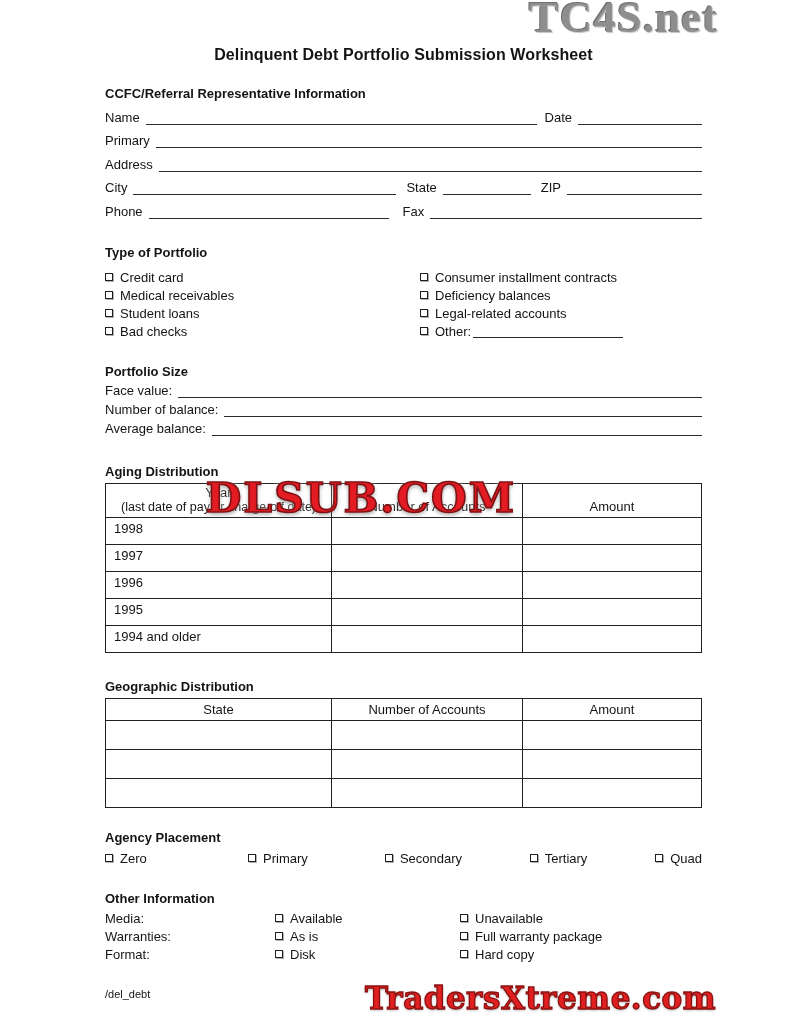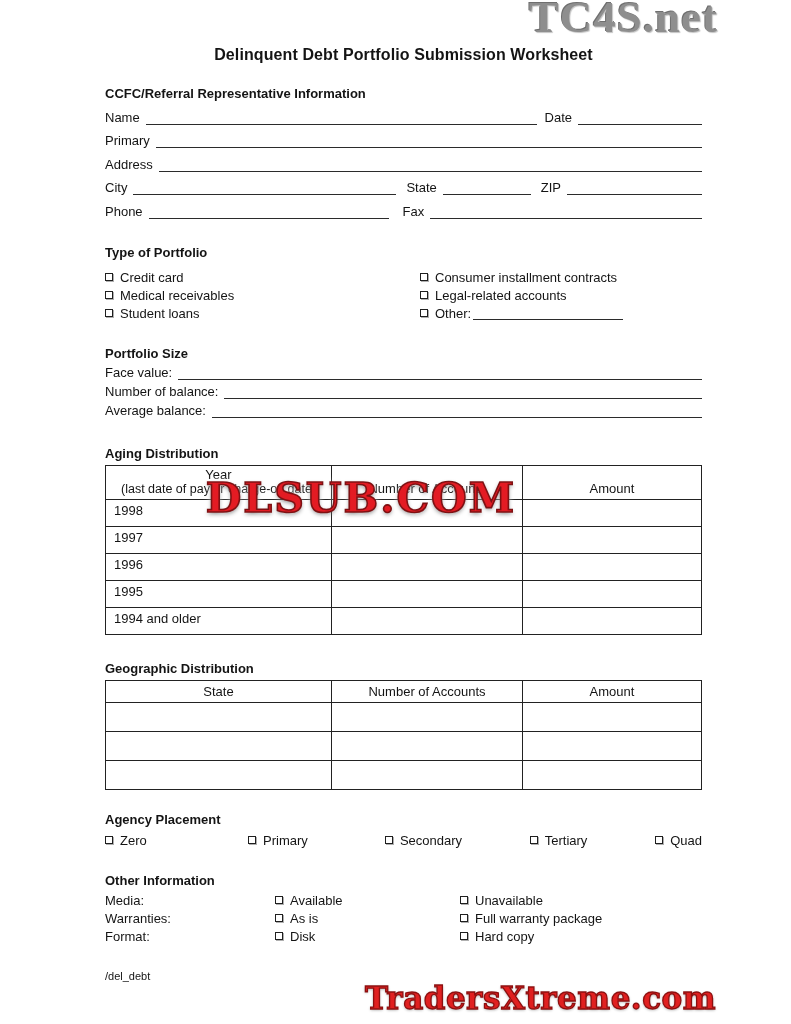--- a/index.html
+++ b/index.html
@@ -148,25 +148,33 @@
             <span>Credit card</span>
           </div>
           <div class="cb-item">
             <span class="cb"></span>
             <span>Medical receivables</span>
           </div>
           <div class="cb-item">
             <span class="cb"></span>
             <span>Student loans</span>
           </div>
+          <div class="cb-item">
+            <span class="cb"></span>
+            <span>Bad checks</span>
+          </div>
         </div>
         <div class="col-right">
           <div class="cb-item">
             <span class="cb"></span>
             <span>Consumer installment contracts</span>
+          </div>
+          <div class="cb-item">
+            <span class="cb"></span>
+            <span>Deficiency balances</span>
           </div>
           <div class="cb-item">
             <span class="cb"></span>
             <span>Legal-related accounts</span>
           </div>
           <div class="cb-item">
             <span class="cb"></span>
             <span>Other:</span>
             <span class="line other-line"></span>
           </div>

